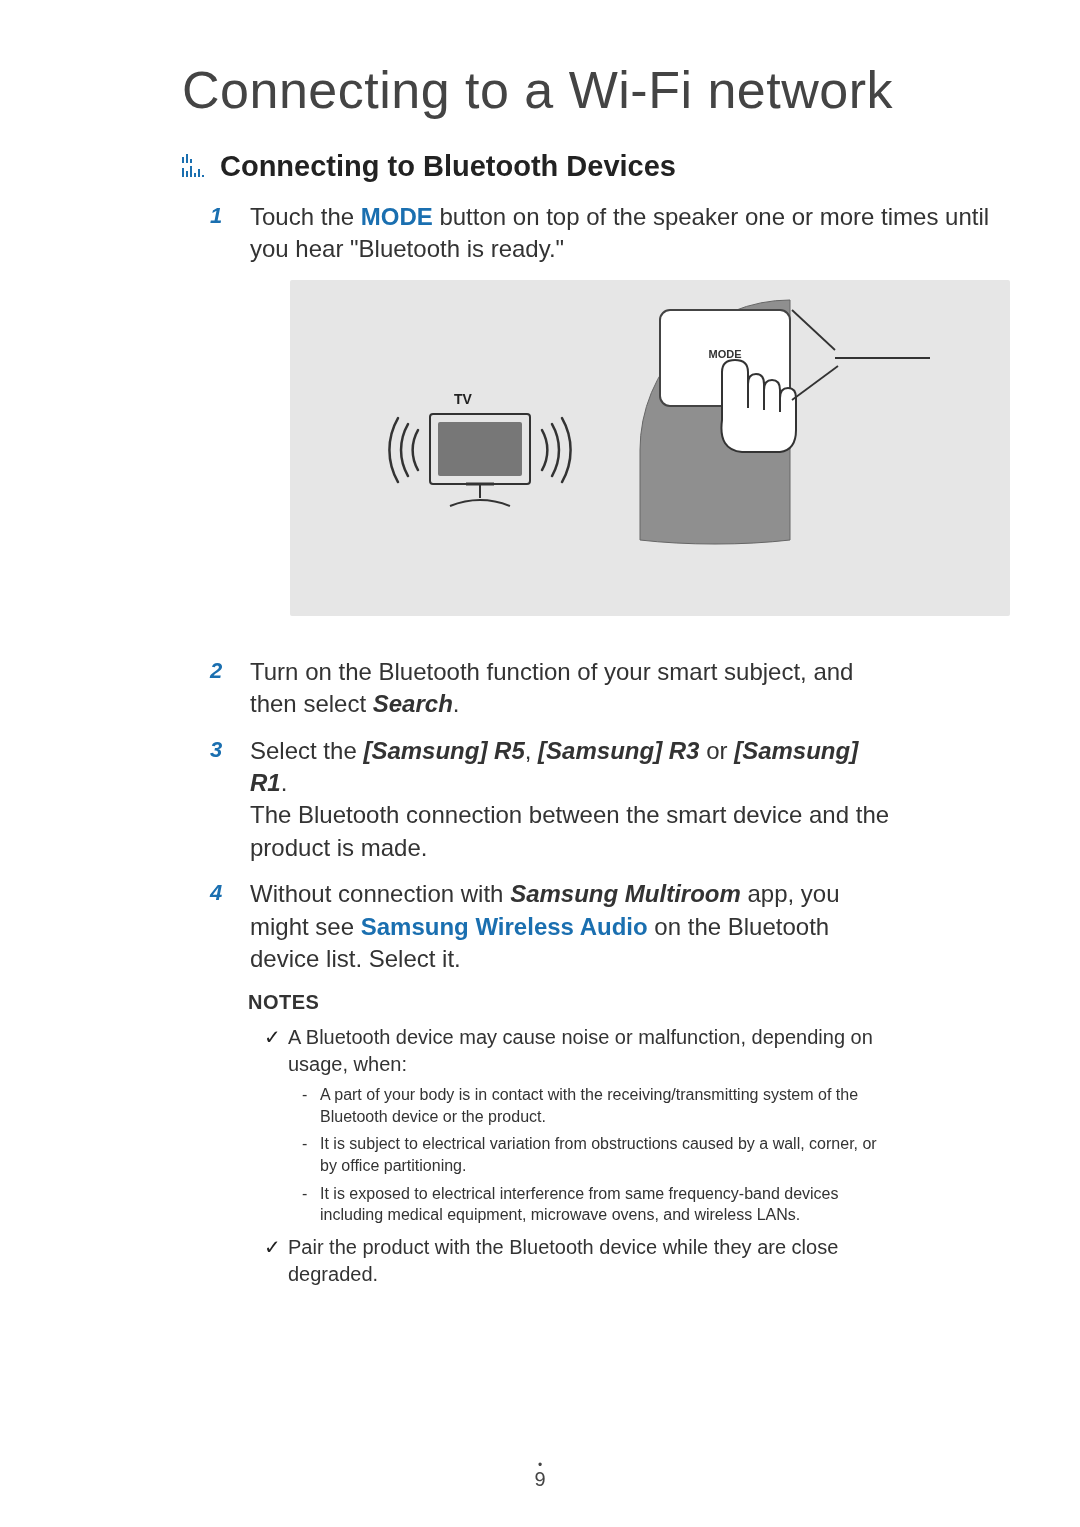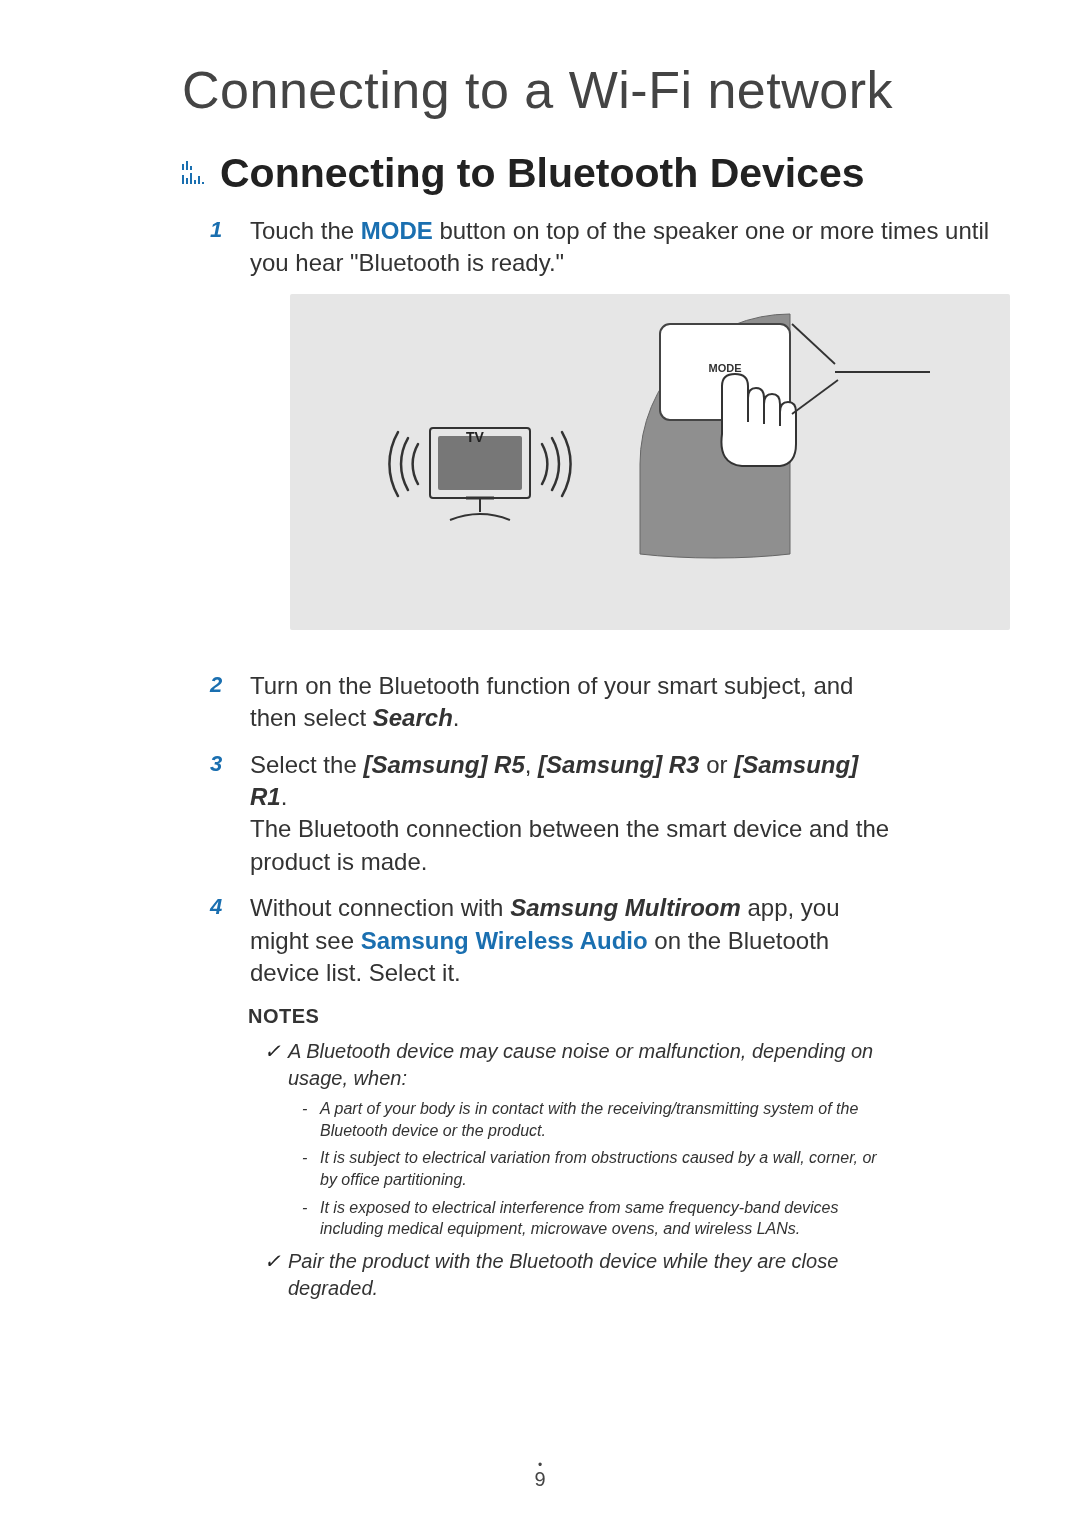--- a/index.html
+++ b/index.html
@@ -1,32 +1,32 @@
 <!DOCTYPE html>
 <html><head>
 <meta charset="utf-8">
 <style>
   html,body{margin:0;padding:0;background:#fff;font-family:Arial,Helvetica,sans-serif;color:#333;}
   .page{width:876px;min-height:1527px;margin:0 auto;box-sizing:border-box;padding:60px 80px 40px 80px;position:relative;}
   .title{font-size:52px;font-weight:300;letter-spacing:0.5px;color:#444;margin:0 0 30px 0;}
   .section-row{display:flex;align-items:center;margin-bottom:18px;}
   .sec-icon{width:26px;height:26px;position:relative;margin-right:12px;}
   .sec-icon svg{display:block;}
-  .section-title{font-size:41px;font-weight:700;color:#222;}
+  .section-title{font-size:29px;font-weight:700;color:#222;}
   .intro{font-size:24px;line-height:1.35;color:#222;margin-bottom:18px;}
   ol.steps{list-style:none;margin:0;padding:0;}
   ol.steps>li{display:flex;margin-bottom:14px;font-size:24px;line-height:1.35;}
   ol.steps .num{flex:0 0 40px;font-style:italic;font-weight:700;color:#1a6fb0;font-size:22px;padding-left:28px;}
   ol.steps .body{flex:1;}
   .hl{color:#1a6fb0;font-weight:700;}
   .b{font-weight:700;font-style:italic;}
   .figure{background:#e6e6e6;border-radius:2px;margin:14px 0 26px 40px;width:720px;height:336px;position:relative;}
   .fig-label{position:absolute;font-size:14px;font-weight:700;color:#222;}
   .notes-hd{font-weight:700;font-size:20px;margin:16px 0 10px 66px;letter-spacing:0.5px;}
-  ul.notes{list-style:none;margin:0 0 0 82px;padding:0;font-family:"Helvetica Neue",Arial,sans-serif;font-style:italic;}
+  ul.notes{list-style:none;margin:0 0 0 82px;padding:0;font-family:"Helvetica Neue",Arial,sans-serif;}
   ul.notes>li{position:relative;padding-left:24px;font-size:20px;line-height:1.35;margin-bottom:8px;font-stretch:condensed;}
   ul.notes>li::before{content:"✓";position:absolute;left:0;top:0;color:#222;}
   ul.sub{list-style:none;margin:6px 0 4px 14px;padding:0;}
   ul.sub>li{position:relative;padding-left:18px;font-size:16px;line-height:1.35;margin-bottom:6px;}
   ul.sub>li::before{content:"-";position:absolute;left:0;top:0;}
   .pagenum{position:absolute;left:0;right:0;bottom:36px;text-align:center;font-size:20px;color:#444;}
   .pagenum .dot{display:block;font-size:12px;line-height:6px;}
 </style>
 </head>
 <body>
@@ -56,21 +56,21 @@
 
 
   <ol class="steps">
 
     <li>
       <span class="num">1</span>
       <span class="body">
         <span>Touch the </span><span class="hl">MODE</span><span> button on top of the speaker one or more times until you hear "Bluetooth is ready."</span>
 
         <div class="figure">
-          <span class="fig-label" style="left:176px;top:110px;margin-top:24px;">TV</span>
+          <span class="fig-label" style="left:164px;top:110px;">TV</span>
           <svg viewBox="0 0 720 336" width="720" height="336">
 
             <g stroke="#333" stroke-width="2" fill="none">
               <rect x="140" y="134" width="100" height="70" rx="3"></rect>
               <rect x="148" y="142" width="84" height="54" rx="2" fill="#777" stroke="none"></rect>
               <line x1="176" y1="204" x2="204" y2="204" stroke-width="3"></line>
               <line x1="190" y1="204" x2="190" y2="218"></line>
               <path d="M160 226 Q190 214 220 226"></path>
             </g>
 

